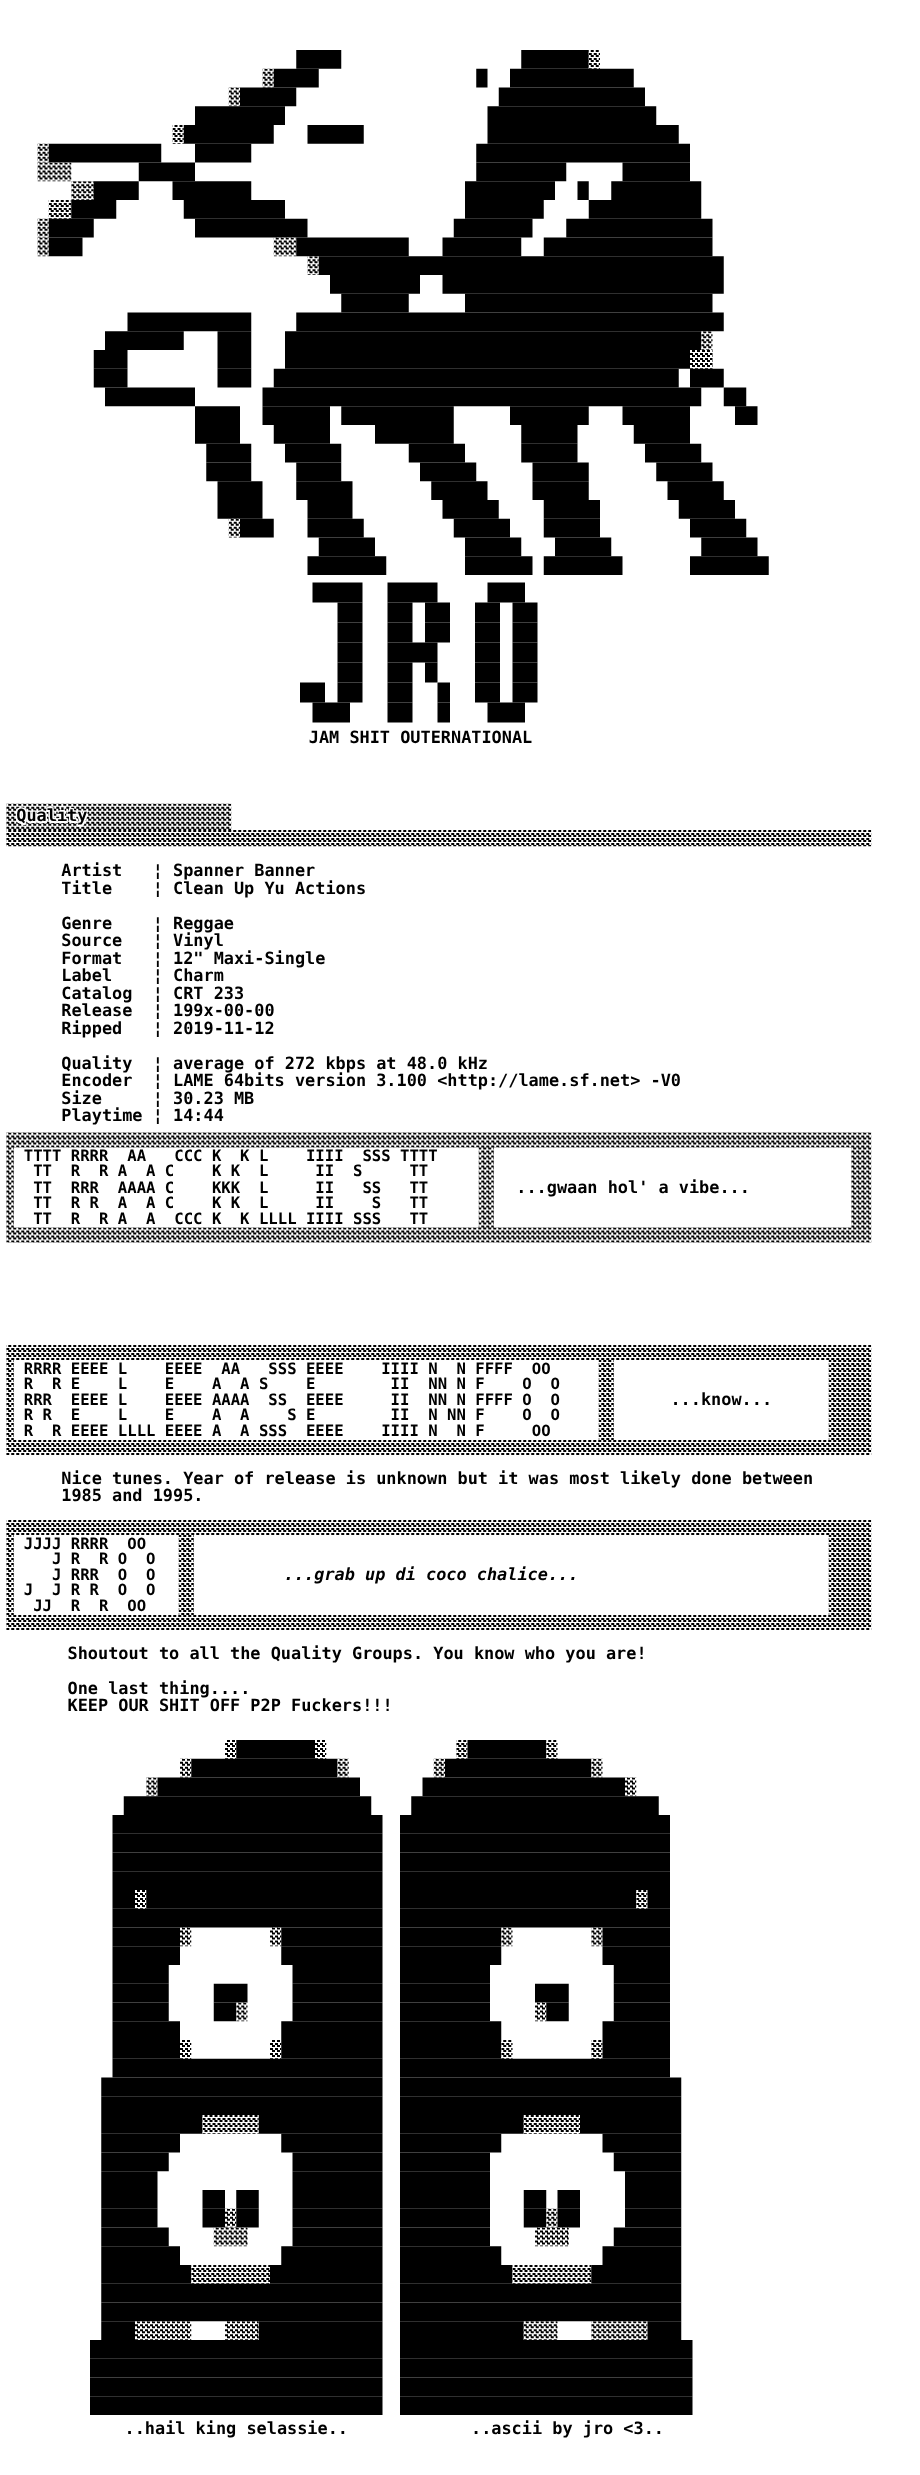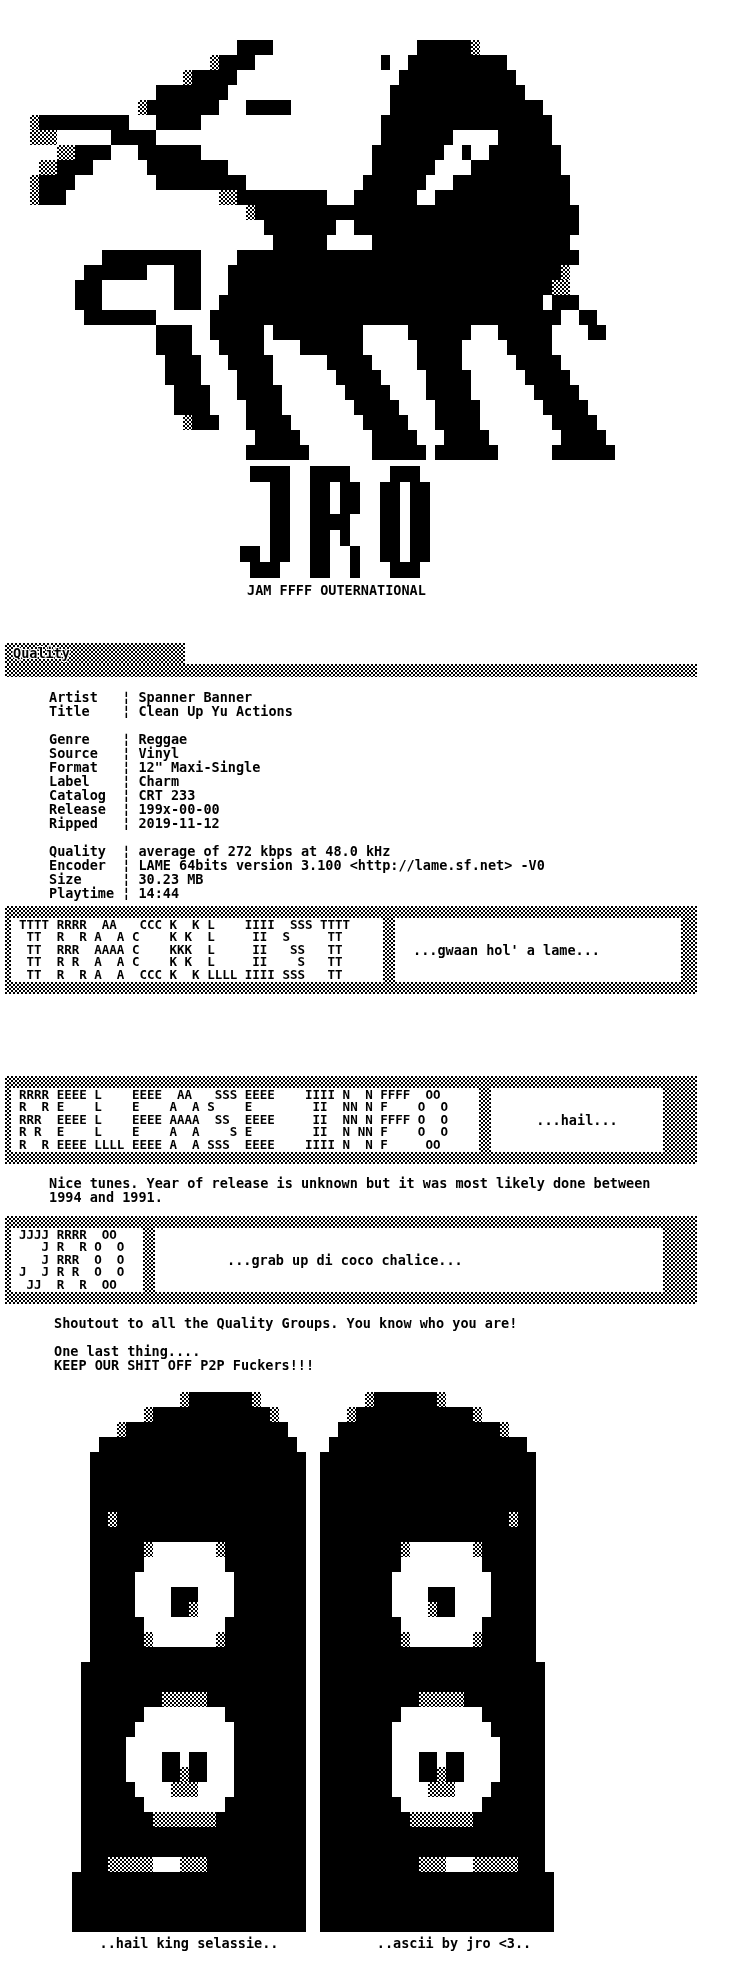--- a/index.html
+++ b/index.html
@@ -24,21 +24,21 @@
   #tracks-pre{left:49px;top:1006px;}
   #notes-pre{left:49px;top:1176px;}
   #shout-pre{left:54px;top:1316px;}
   .banner{position:absolute;left:5px;width:692px;height:88px;}
   .bL{position:absolute;left:6px;top:12px;bottom:12px;background:#fff;display:flex;align-items:center;}
   .bR{position:absolute;top:12px;bottom:12px;background:#fff;display:flex;align-items:center;
       font:bold 13.5px/14px "DejaVu Sans Mono",monospace;color:#000;}
   .bL pre{font:bold 12.5px/12.6px "DejaVu Sans Mono",monospace;margin:0 0 0 8px;}
   #banner-tracklist{top:906px;} #banner-tracklist .bL{width:372px;} #banner-tracklist .bR{left:390px;width:268px;padding-left:18px;}
   #banner-release{top:1076px;}  #banner-release .bL{width:468px;}  #banner-release .bR{left:486px;width:172px;justify-content:center;}
-  #banner-jro{top:1216px;}      #banner-jro .bL{width:132px;}      #banner-jro .bR{left:150px;width:508px;padding-left:72px;box-sizing:border-box;}
+  #banner-jro{top:1216px;}      #banner-jro .bL{width:132px;}      #banner-jro .bR{left:150px;width:508px;padding-left:72px;box-sizing:border-box;font-style:italic;}
   .caption{position:absolute;top:1936px;width:234px;text-align:center;font:bold 13.5px/14px "DejaVu Sans Mono",monospace;color:#000;}
   #caption-left{left:72px;} #caption-right{left:337px;}
 </style>
 </head>
 <body>
 
 <div id="canvas">
 
 
   <div id="lion-art" class="art" style="left:30px;top:40px;">
@@ -186,21 +186,21 @@
       <i class="c k" style="left: 70px; top: 80px; width: 20px; height: 16px;"></i>
       <i class="c k" style="left: 110px; top: 80px; width: 10px; height: 16px;"></i>
       <i class="c k" style="left: 140px; top: 80px; width: 20px; height: 16px;"></i>
       <i class="c k" style="left: 170px; top: 80px; width: 20px; height: 16px;"></i>
       <i class="c k" style="left: 10px; top: 96px; width: 30px; height: 16px;"></i>
       <i class="c k" style="left: 70px; top: 96px; width: 20px; height: 16px;"></i>
       <i class="c k" style="left: 110px; top: 96px; width: 10px; height: 16px;"></i>
       <i class="c k" style="left: 150px; top: 96px; width: 30px; height: 16px;"></i>
     </div>
 
-  <div id="jro-tagline" class="abs" style="font:bold 13.5px/14px 'DejaVu Sans Mono',monospace;">JAM FFFF OUTERNATIONAL</div>
+  <div id="jro-tagline" class="abs" style="font:bold 13.5px/14px 'DejaVu Sans Mono',monospace;">JAM SHIT OUTERNATIONAL</div>
 
   <div id="presents-tab" class="abs dither">
     <span id="presents-label">Quality</span>
   </div>
   <div id="presents-bar" class="abs dither"></div>
 
   <pre id="info-pre" class="abs">Artist   ¦ Spanner Banner
 Title    ¦ Clean Up Yu Actions
 
 Genre    ¦ Reggae
@@ -218,40 +218,40 @@
 
   <div id="banner-tracklist" class="banner dither">
     <div class="bL">
       <pre id="b1-art">TTTT RRRR  AA   CCC K  K L    IIII  SSS TTTT
  TT  R  R A  A C    K K  L     II  S     TT 
  TT  RRR  AAAA C    KKK  L     II   SS   TT 
  TT  R R  A  A C    K K  L     II    S   TT 
  TT  R  R A  A  CCC K  K LLLL IIII SSS   TT </pre>
     </div>
     <div class="bR">
-      <span>...gwaan hol' a lame...</span>
+      <span>...gwaan hol' a vibe...</span>
     </div>
   </div>
 
 
   <div id="banner-release" class="banner dither">
     <div class="bL">
       <pre id="b2-art">RRRR EEEE L    EEEE  AA   SSS EEEE    IIII N  N FFFF  OO 
 R  R E    L    E    A  A S    E        II  NN N F    O  O
 RRR  EEEE L    EEEE AAAA  SS  EEEE     II  NN N FFFF O  O
 R R  E    L    E    A  A    S E        II  N NN F    O  O
 R  R EEEE LLLL EEEE A  A SSS  EEEE    IIII N  N F     OO </pre>
     </div>
     <div class="bR">
-      <span>...hail...</span>
+      <span>...know...</span>
     </div>
   </div>
 
   <pre id="notes-pre" class="abs">Nice tunes. Year of release is unknown but it was most likely done between
-1994 and 1991.</pre>
+1985 and 1995.</pre>
 
   <div id="banner-jro" class="banner dither">
     <div class="bL">
       <pre id="b3-art">JJJJ RRRR  OO 
    J R  R O  O
    J RRR  O  O
 J  J R R  O  O
  JJ  R  R  OO </pre>
     </div>
     <div class="bR">

